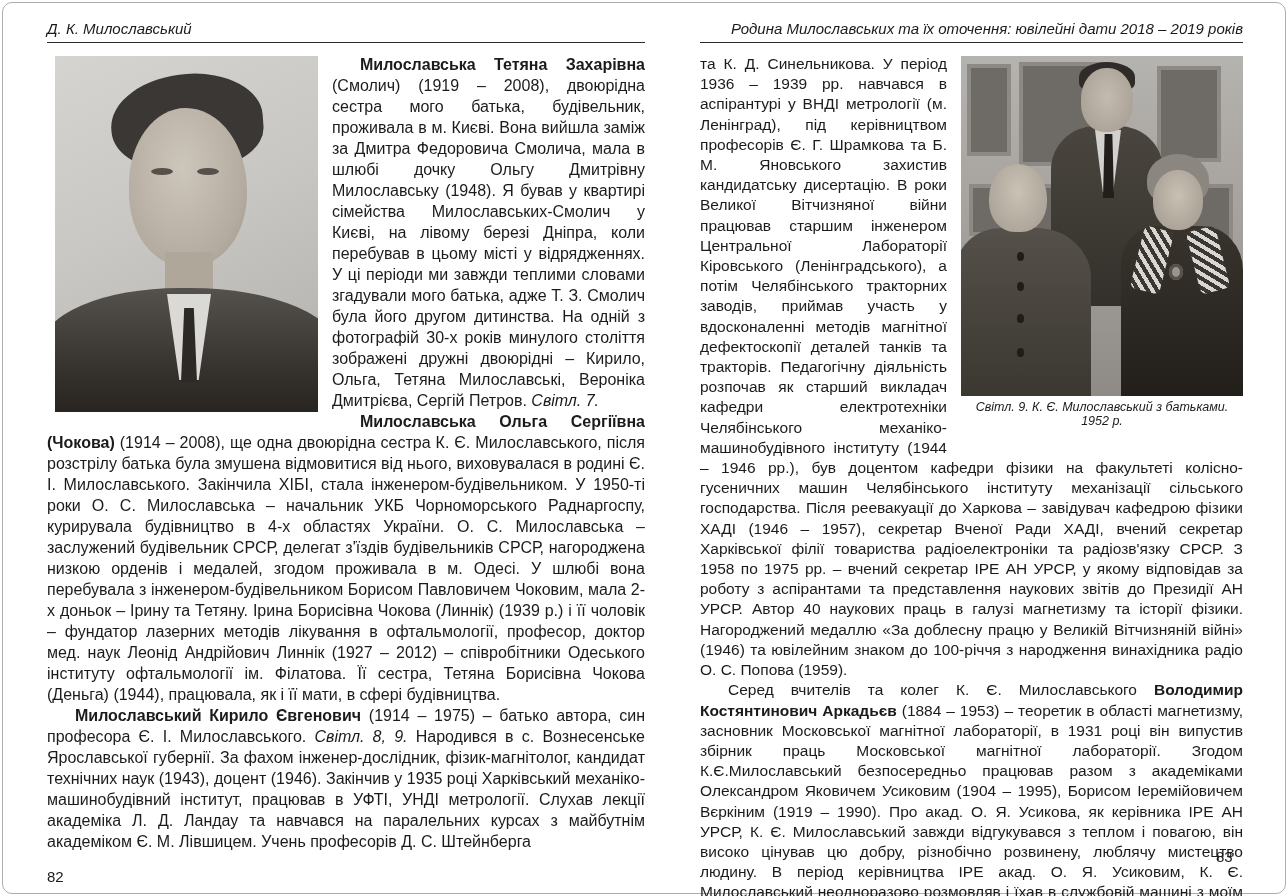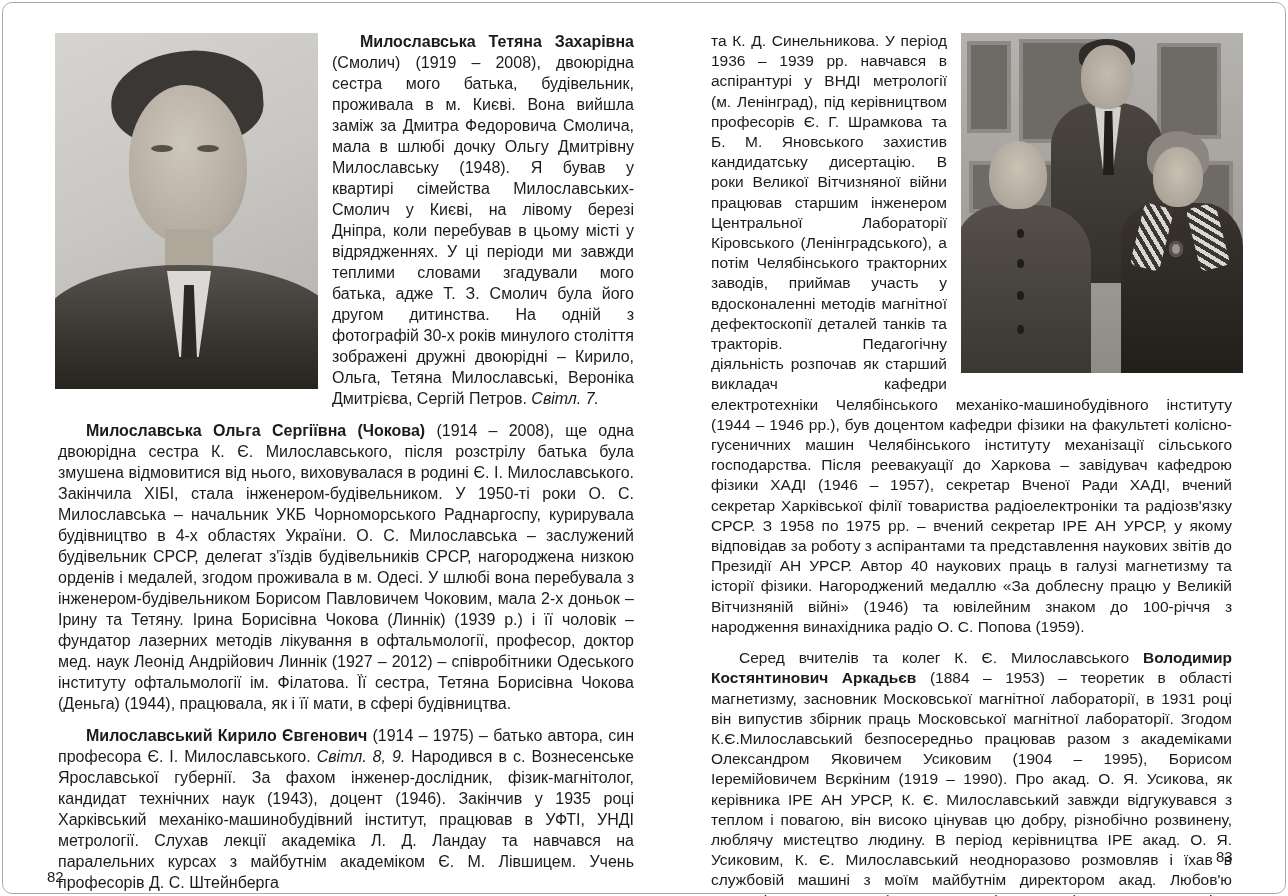--- a/index.html
+++ b/index.html
@@ -11,21 +11,21 @@
   .page-left{left:47px;width:598px;}
   .page-right{left:700px;width:543px;}
 
   .running-head{font-style:italic;font-size:15px;padding-bottom:5px;
                 border-bottom:1.6px solid #2a2a2a;white-space:nowrap;}
   .running-head.right{text-align:right;}
 
   .body-text{margin-top:11px;text-align:justify;hyphens:auto;}
   .page-left  .body-text{font-size:16px;line-height:21px;}
   .page-right .body-text{font-size:15.5px;line-height:20.2px;}
-  .body-text p{margin:11px;}
+  .body-text p{margin:0;}
   .indent{text-indent:28px;}
   .rb{font-weight:bold;}
   .ri{font-style:italic;}
 
   
   .photo-frame-left{float:left;clear:left;width:263px;height:356px;margin:2px 14px 6px 8px;
                     position:relative;overflow:hidden;}
   .caption-left{float:left;clear:left;width:238px;margin:0 14px 8px 16px;
                 font-style:italic;font-size:12.5px;line-height:14px;text-align:center;
                 text-indent:0;}
@@ -100,40 +100,42 @@
   .wc-r{left:232px;top:172px;transform:rotate(-14deg);}
   .woman-brooch{position:absolute;left:208px;top:208px;width:14px;height:16px;background:#9a958e;
                 border-radius:50%;box-shadow:inset 0 0 0 3px #55504a;}
 </style>
 </head>
 <body>
 
 <div class="sheet"></div>
 
 <div class="page page-left">
+  <div class="running-head">Д. К. Милославський</div>
 
   <div class="body-text">
     <div class="photo-frame-left">
       <div class="pl-hair"></div>
       <div class="pl-face"></div>
       <div class="pl-eye l"></div>
       <div class="pl-eye r"></div>
       <div class="pl-neck"></div>
       <div class="pl-suit"></div>
       <div class="pl-shirt"></div>
       <div class="pl-tie"></div>
     </div>
 
     <p class="indent"><span class="rb">Милославська Тетяна Захарівна</span><span> (Смолич) (1919 – 2008), двоюрідна сестра мого батька, будівельник, проживала в м. Києві. Вона вийшла заміж за Дмитра Федоровича Смолича, мала в шлюбі дочку Ольгу Дмитрівну Милославську (1948). Я бував у квартирі сімейства Милославських-Смолич у Києві, на лівому березі Дніпра, коли перебував в цьому місті у відрядженнях. У ці періоди ми завжди теплими словами згадували мого батька, адже Т. З. Смолич була його другом дитинства. На одній з фотографій 30-х років минулого століття зображені дружні двоюрідні – Кирило, Ольга, Тетяна Милославські, Вероніка Дмитрієва, Сергій Петров. </span><span class="ri">Світл. 7.</span></p>
     <p class="indent"><span class="rb">Милославська Ольга Сергіївна (Чокова)</span><span> (1914 – 2008), ще одна двоюрідна сестра К. Є. Милославського, після розстрілу батька була змушена відмовитися від нього, виховувалася в родині Є. І. Милославського. Закінчила ХІБІ, стала інженером-будівельником. У 1950-ті роки О. С. Милославська – начальник УКБ Чорноморського Раднаргоспу, курирувала будівництво в 4-х областях України. О. С. Милославська – заслужений будівельник СРСР, делегат з'їздів будівельників СРСР, нагороджена низкою орденів і медалей, згодом проживала в м. Одесі. У шлюбі вона перебувала з інженером-будівельником Борисом Павловичем Чоковим, мала 2-х доньок – Ірину та Тетяну. Ірина Борисівна Чокова (Линнік) (1939 р.) і її чоловік – фундатор лазерних методів лікування в офтальмології, професор, доктор мед. наук Леонід Андрійович Линнік (1927 – 2012) – співробітники Одеського інституту офтальмології ім. Філатова. Її сестра, Тетяна Борисівна Чокова (Деньга) (1944), працювала, як і її мати, в сфері будівництва.</span></p>
     <p class="indent"><span class="rb">Милославський Кирило Євгенович</span><span> (1914 – 1975) – батько автора, син професора Є. І. Милославського. </span><span class="ri">Світл. 8, 9.</span><span> Народився в с. Вознесенське Ярославської губернії. За фахом інженер-дослідник, фізик-магнітолог, кандидат технічних наук (1943), доцент (1946). Закінчив у 1935 році Харківський механіко-машинобудівний інститут, працював в УФТІ, УНДІ метрології. Слухав лекції академіка Л. Д. Ландау та навчався на паралельних курсах з майбутнім академіком Є. М. Лівшицем. Учень професорів Д. С. Штейнберга</span></p>
   </div>
 </div>
 
 <div class="page page-right">
+  <div class="running-head right">Родина Милославських та їх оточення: ювілейні дати 2018 – 2019 років</div>
 
   <div class="body-text">
     <div class="photo-frame-right">
       <div class="pr-frame pr-f1"></div>
       <div class="pr-frame pr-f2"></div>
       <div class="pr-frame pr-f3"></div>
       <div class="pr-frame pr-f4"></div>
       <div class="pr-frame pr-f5"></div>
       <div class="man-suit"></div>
       <div class="man-shirt"></div>
@@ -146,20 +148,21 @@
       <div class="old-btn ob2"></div>
       <div class="old-btn ob3"></div>
       <div class="old-btn ob4"></div>
       <div class="woman-body"></div>
       <div class="woman-collar wc-l"></div>
       <div class="woman-collar wc-r"></div>
       <div class="woman-brooch"></div>
       <div class="woman-hair"></div>
       <div class="woman-face"></div>
     </div>
+    <div class="caption-right">Світл. 9. К. Є. Милославський з батьками. 1952 р.</div>
 
     <p><span>та К. Д. Синельникова. У період 1936 – 1939 рр. навчався в аспірантурі у ВНДІ метрології (м. Ленінград), під керівництвом професорів Є. Г. Шрамкова та Б. М. Яновського захистив кандидатську дисертацію. В роки Великої Вітчизняної війни працював старшим інженером Центральної Лабораторії Кіровського (Ленінградського), а потім Челябінського тракторних заводів, приймав участь у вдосконаленні методів магнітної дефектоскопії деталей танків та тракторів. Педагогічну діяльність розпочав як старший викладач кафедри електротехніки Челябінського механіко-машинобудівного інституту (1944 – 1946 рр.), був доцентом кафедри фізики на факультеті колісно-гусеничних машин Челябінського інституту механізації сільського господарства. Після реевакуації до Харкова – завідувач кафедрою фізики ХАДІ (1946 – 1957), секретар Вченої Ради ХАДІ, вчений секретар Харківської філії товариства радіоелектроніки та радіозв'язку СРСР. З 1958 по 1975 рр. – вчений секретар ІРЕ АН УРСР, у якому відповідав за роботу з аспірантами та представлення наукових звітів до Президії АН УРСР. Автор 40 наукових праць в галузі магнетизму та історії фізики. Нагороджений медаллю «За доблесну працю у Великій Вітчизняній війні» (1946) та ювілейним знаком до 100-річчя з народження винахідника радіо О. С. Попова (1959).</span></p>
     <p class="indent"><span>Серед вчителів та колег К. Є. Милославського </span><span class="rb">Володимир Костянтинович Аркадьєв</span><span> (1884 – 1953) – теоретик в області магнетизму, засновник Московської магнітної лабораторії, в 1931 році він випустив збірник праць Московської магнітної лабораторії. Згодом К.Є.Милославський безпосередньо працював разом з академіками Олександром Яковичем Усиковим (1904 – 1995), Борисом Іеремійовичем Вєркіним (1919 – 1990). Про акад. О. Я. Усикова, як керівника ІРЕ АН УРСР, К. Є. Милославський завжди відгукувався з теплом і повагою, він високо цінував цю добру, різнобічно розвинену, люблячу мистецтво людину. В період керівництва ІРЕ акад. О. Я. Усиковим, К. Є. Милославський неодноразово розмовляв і їхав в службовій машині з моїм майбутнім директором акад. Любов'ю Трохимівною Малою (1919 – 2003), яка співпрацювала з цією установою.</span></p>
   </div>
 </div>
 
 <div class="page-number pn-left">82</div>
 <div class="page-number pn-right">83</div>
 
 </body></html>

